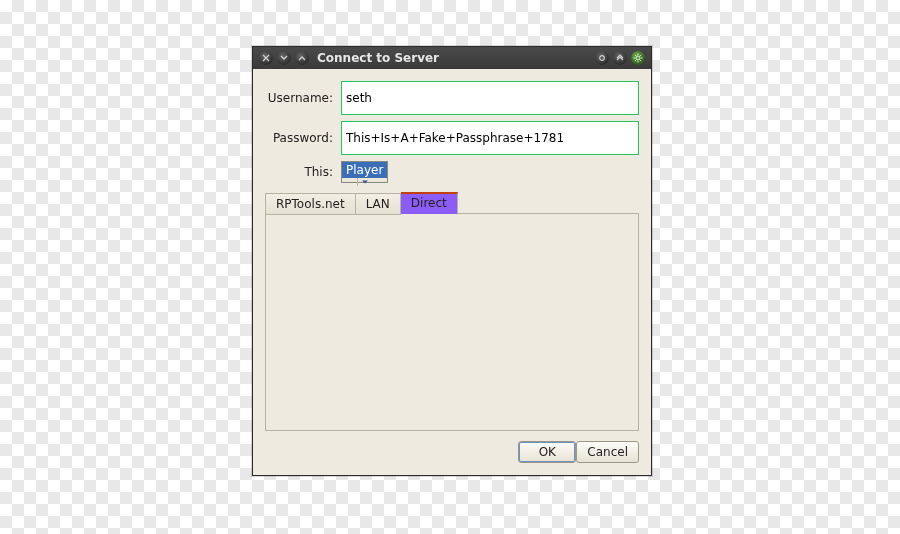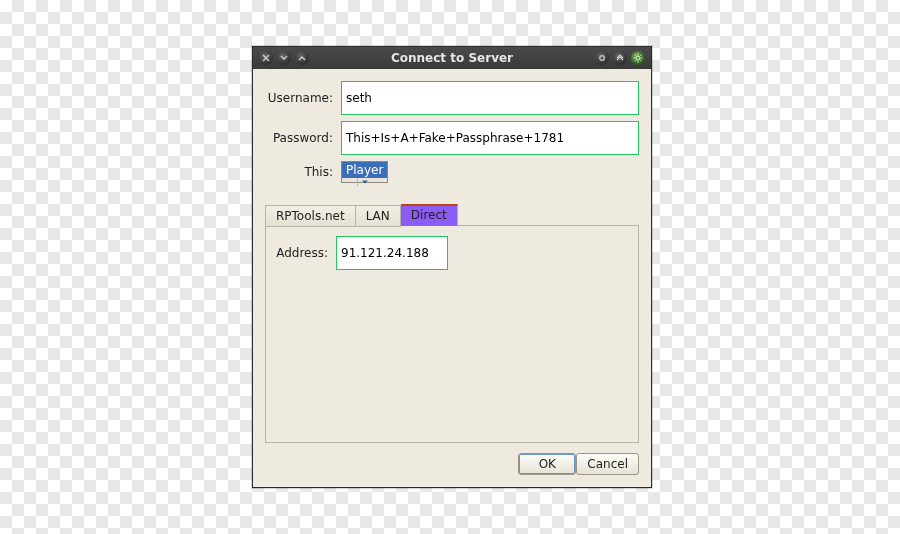--- a/index.html
+++ b/index.html
@@ -44,21 +44,21 @@
   .tb-btn {
     width: 14px; height: 14px;
     border-radius: 50%;
     background: radial-gradient(circle at 40% 35%, #666, #2f2f2f 70%);
     display: inline-flex; align-items: center; justify-content: center;
     color: #cfcfcf;
     font-size: 9px;
     line-height: 1;
   }
   .tb-btn.green { background: radial-gradient(circle at 40% 35%, #6fae4e, #2f5a1f 70%); color: #dff2d2;}
-  .tb-title { flex: 1; text-align: center; margin: 0 4px; }
+  .tb-title { flex: 1; text-align: left; margin: 0 4px; }
 
   
   .body {
     padding: 12px 12px 12px 12px;
     background: #eeeadf;
   }
 
   .form-row {
     display: flex;
     align-items: center;
@@ -96,21 +96,21 @@
   .role-select .sel-arrow {
     width: 14px;
     display: inline-flex;
     align-items: center;
     justify-content: center;
     border-left: 1px solid #b8b4a6;
   }
   .role-select .sel-arrow svg { display:block; }
 
   
-  .tabs-wrap { margin-top: 20px; }
+  .tabs-wrap { margin-top: 8px; }
   .tabstrip {
     display: flex;
     align-items: flex-end;
     position: relative;
     z-index: 2;
     margin-bottom: -1px;
   }
   .tab {
     border: 1px solid #b7b3a4;
     border-bottom: 1px solid #b7b3a4;
@@ -239,24 +239,20 @@
       </span>
     </div>
 
     <div class="tabs-wrap">
       <div class="tabstrip">
         <span class="tab">RPTools.net</span>
         <span class="tab">LAN</span>
         <span class="tab active">Direct</span>
       </div>
       <div class="tabpanel">
-        <div class="form-row">
-          <span class="form-label">Address:</span>
-          <input class="text-input addr-input" value="91.121.24.188" style="">
-        </div>
       </div>
     </div>
 
     <div class="button-row">
       <span class="btn primary">OK</span>
       <span class="btn">Cancel</span>
     </div>
 
   </div>
 </div>

